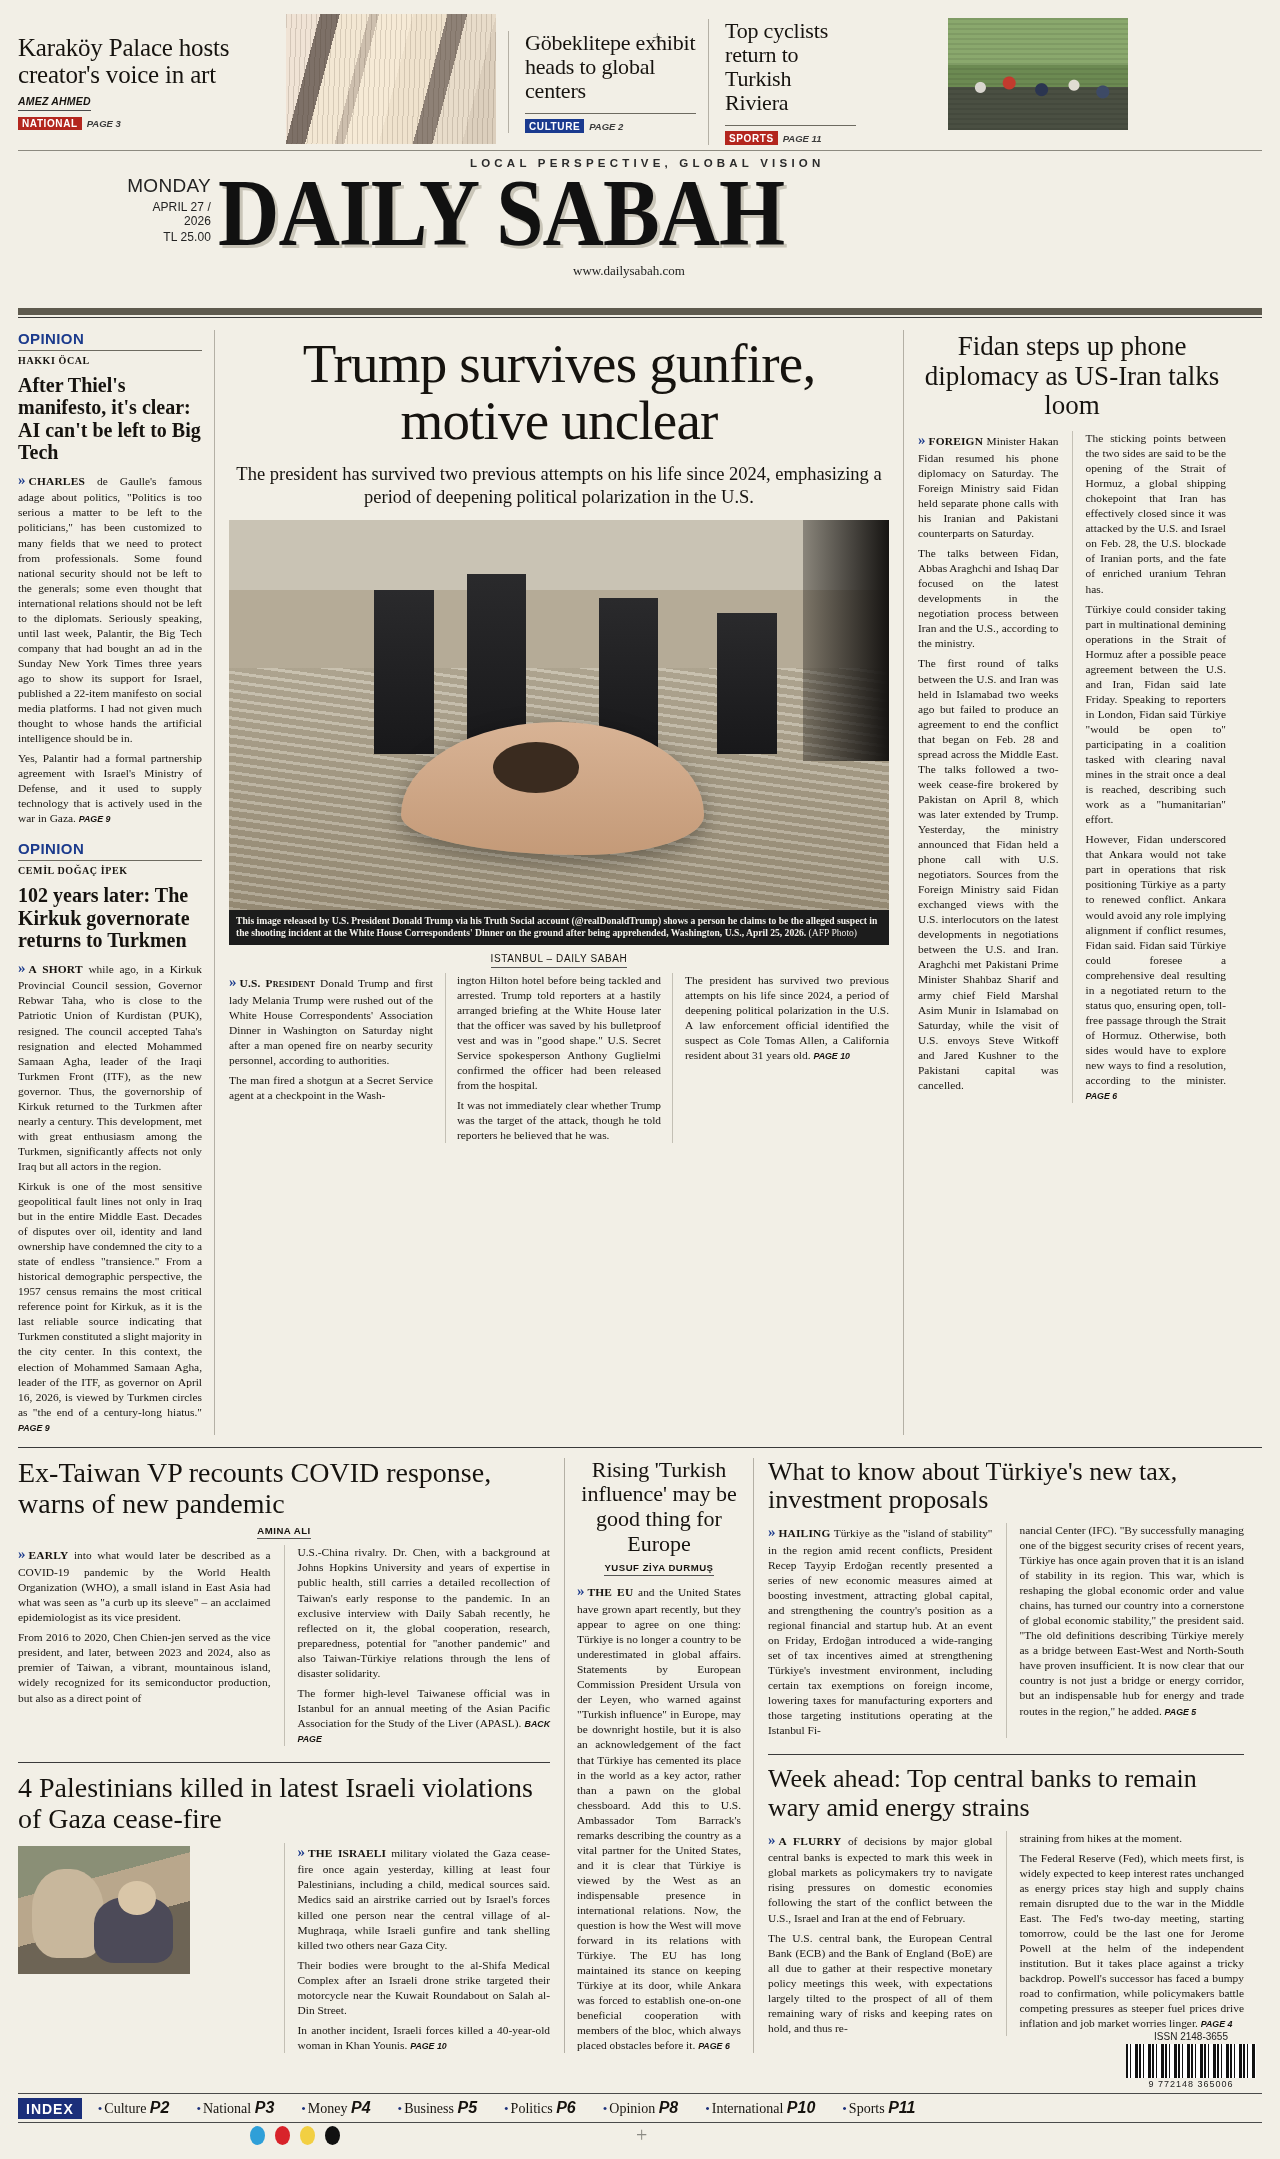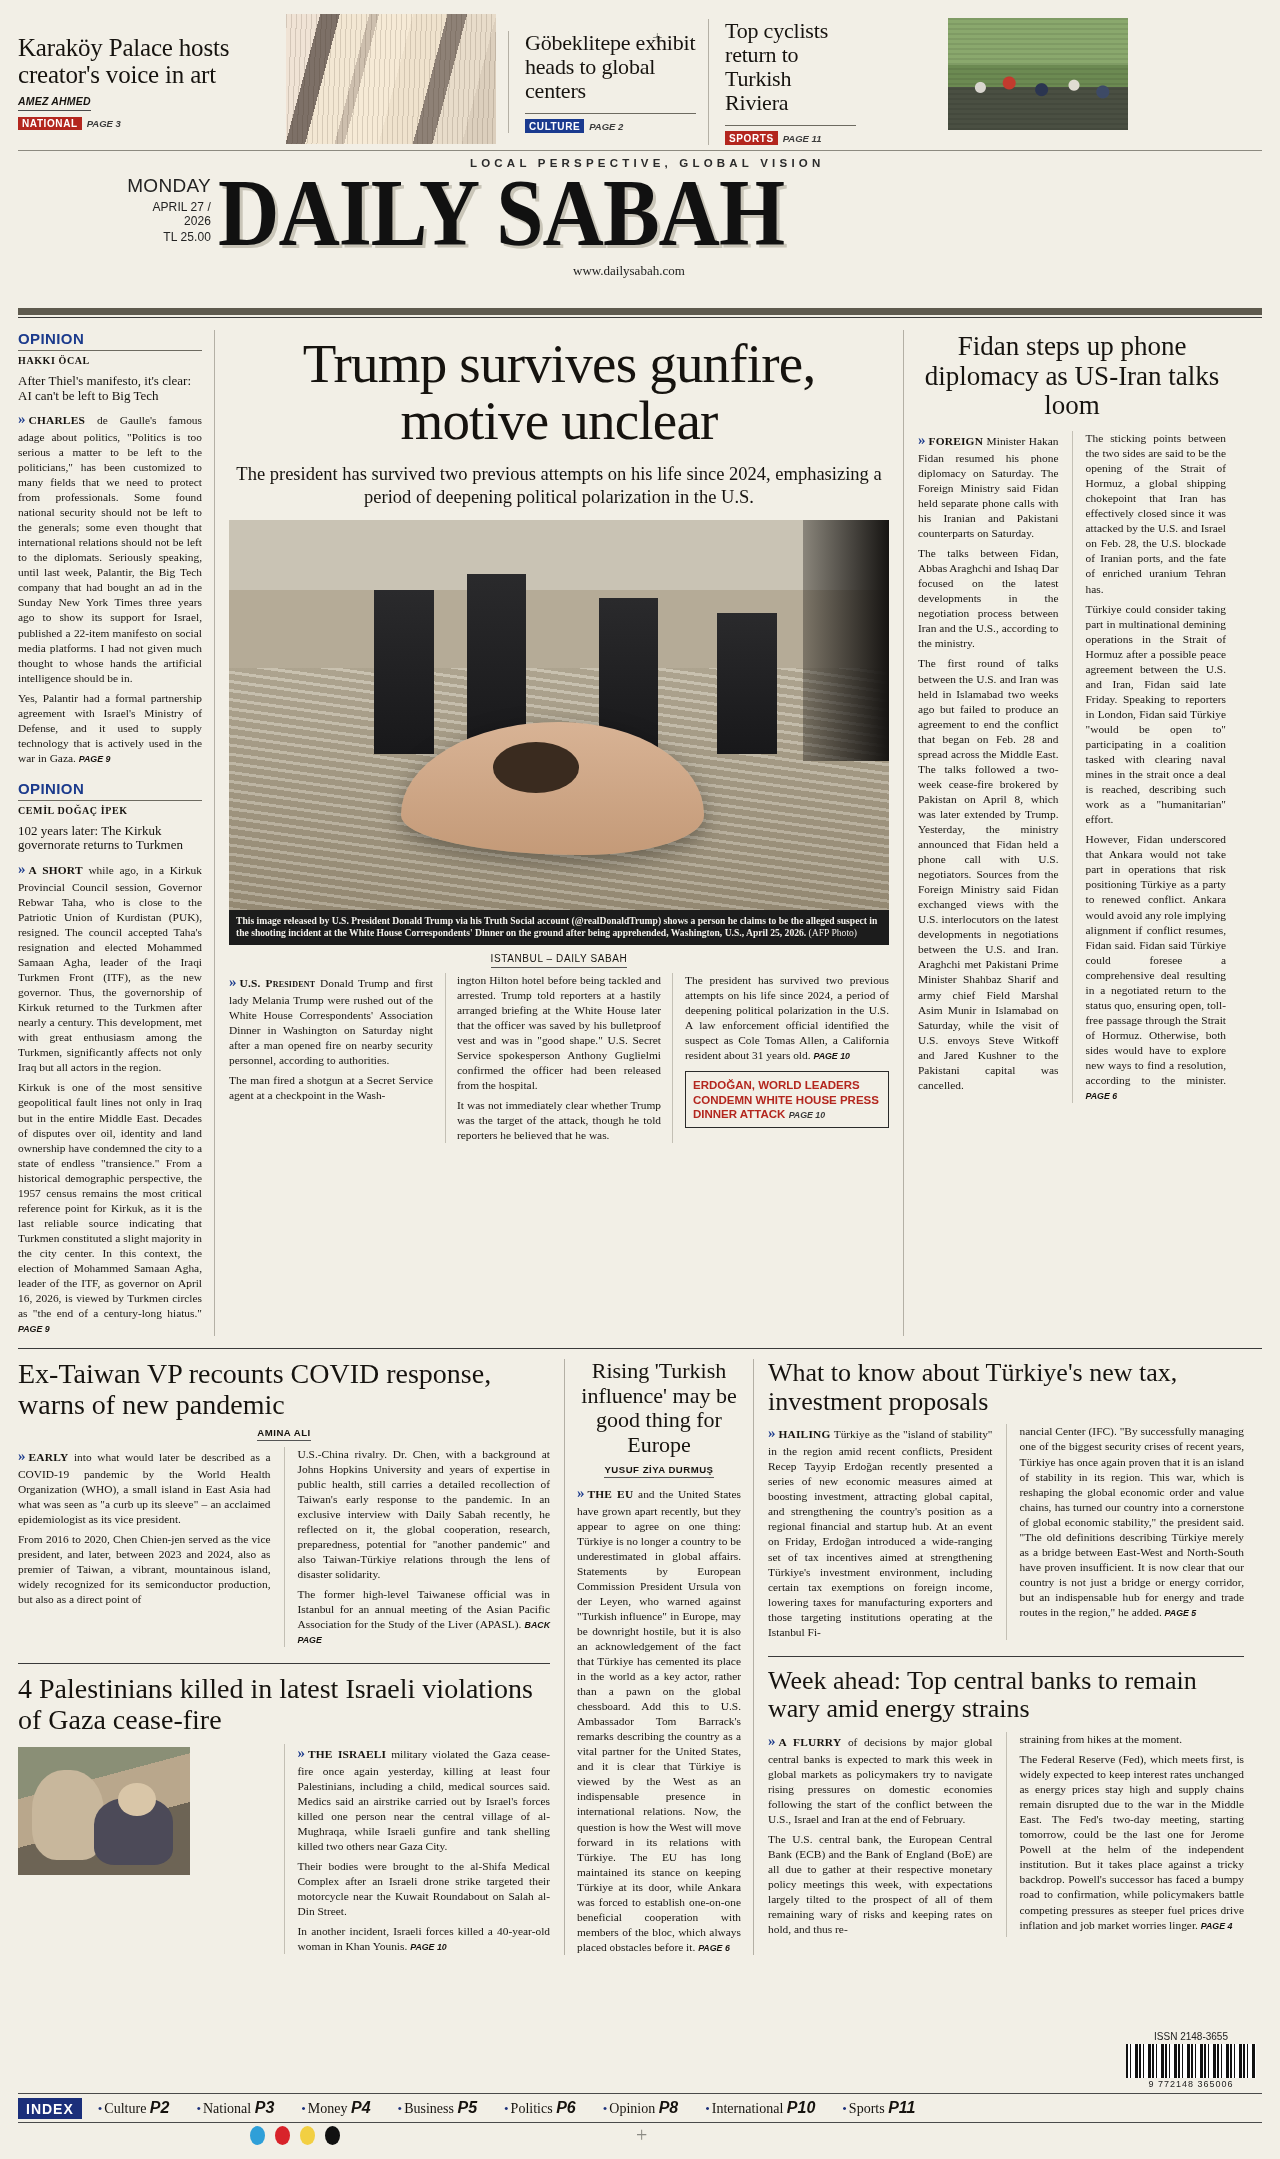--- a/index.html
+++ b/index.html
@@ -142,21 +142,21 @@
     font-weight:bold; font-size:15px; letter-spacing:.4px;
     color:#1b3a8c;
   }
   .op-rule { border-bottom:1px solid #6d6a60; margin:3px 0 4px; }
   .op-author {
     font-family:"Liberation Serif", serif;
     font-weight:bold; font-size:10px; letter-spacing:.6px;
   }
   .op-title {
     font-family:"Liberation Serif", serif;
-    font-size:13px; line-height:1.12; margin:8px 0 7px; font-weight:400;
+    font-size:20px; line-height:1.12; margin:8px 0 7px; font-weight:700;
   }
   .body-txt {
     font-size:11.4px; line-height:1.32; text-align:justify;
     hyphens:auto;
   }
   .dq { color:#1b3a8c; font-size:15px; font-weight:bold; margin-right:3px; }
   .lead-caps { font-variant:small-caps; font-weight:600; letter-spacing:.2px; }
   .pgref { font-family:"Liberation Sans", sans-serif; font-style:italic;
            font-weight:bold; font-size:8.8px; }
 
@@ -455,24 +455,20 @@
         <div class="c2">
           <div class="body-txt">ington Hilton hotel before being tackled and arrested. Trump told reporters at a hastily arranged briefing at the White House later that the officer was saved by his bulletproof vest and was in "good shape." U.S. Secret Service spokesperson Anthony Guglielmi confirmed the officer had been released from the hospital.</div>
           <div class="body-txt" style="margin-top:5px">It was not immediately clear whether Trump was the target of the attack, though he told reporters he believed that he was.</div>
         </div>
 
         <div class="c3">
           <div class="body-txt">
             <span>The president has survived two previous attempts on his life since 2024, a period of deepening political polarization in the U.S. A law enforcement official identified the suspect as Cole Tomas Allen, a California resident about 31 years old.</span>
             <span class="pgref">PAGE 10</span>
           </div>
-          <div class="redbox">
-            <span>ERDOĞAN, WORLD LEADERS CONDEMN WHITE HOUSE PRESS DINNER ATTACK</span>
-            <span class="pgref" style="color:#3a3a3a">PAGE 10</span>
-          </div>
         </div>
       </div>
     </div>
 
     <div class="col-right">
       <h2 class="right-h">Fidan steps up phone diplomacy as US-Iran talks loom</h2>
 
       <div class="two-col sep">
         <div>
           <div class="body-txt">

